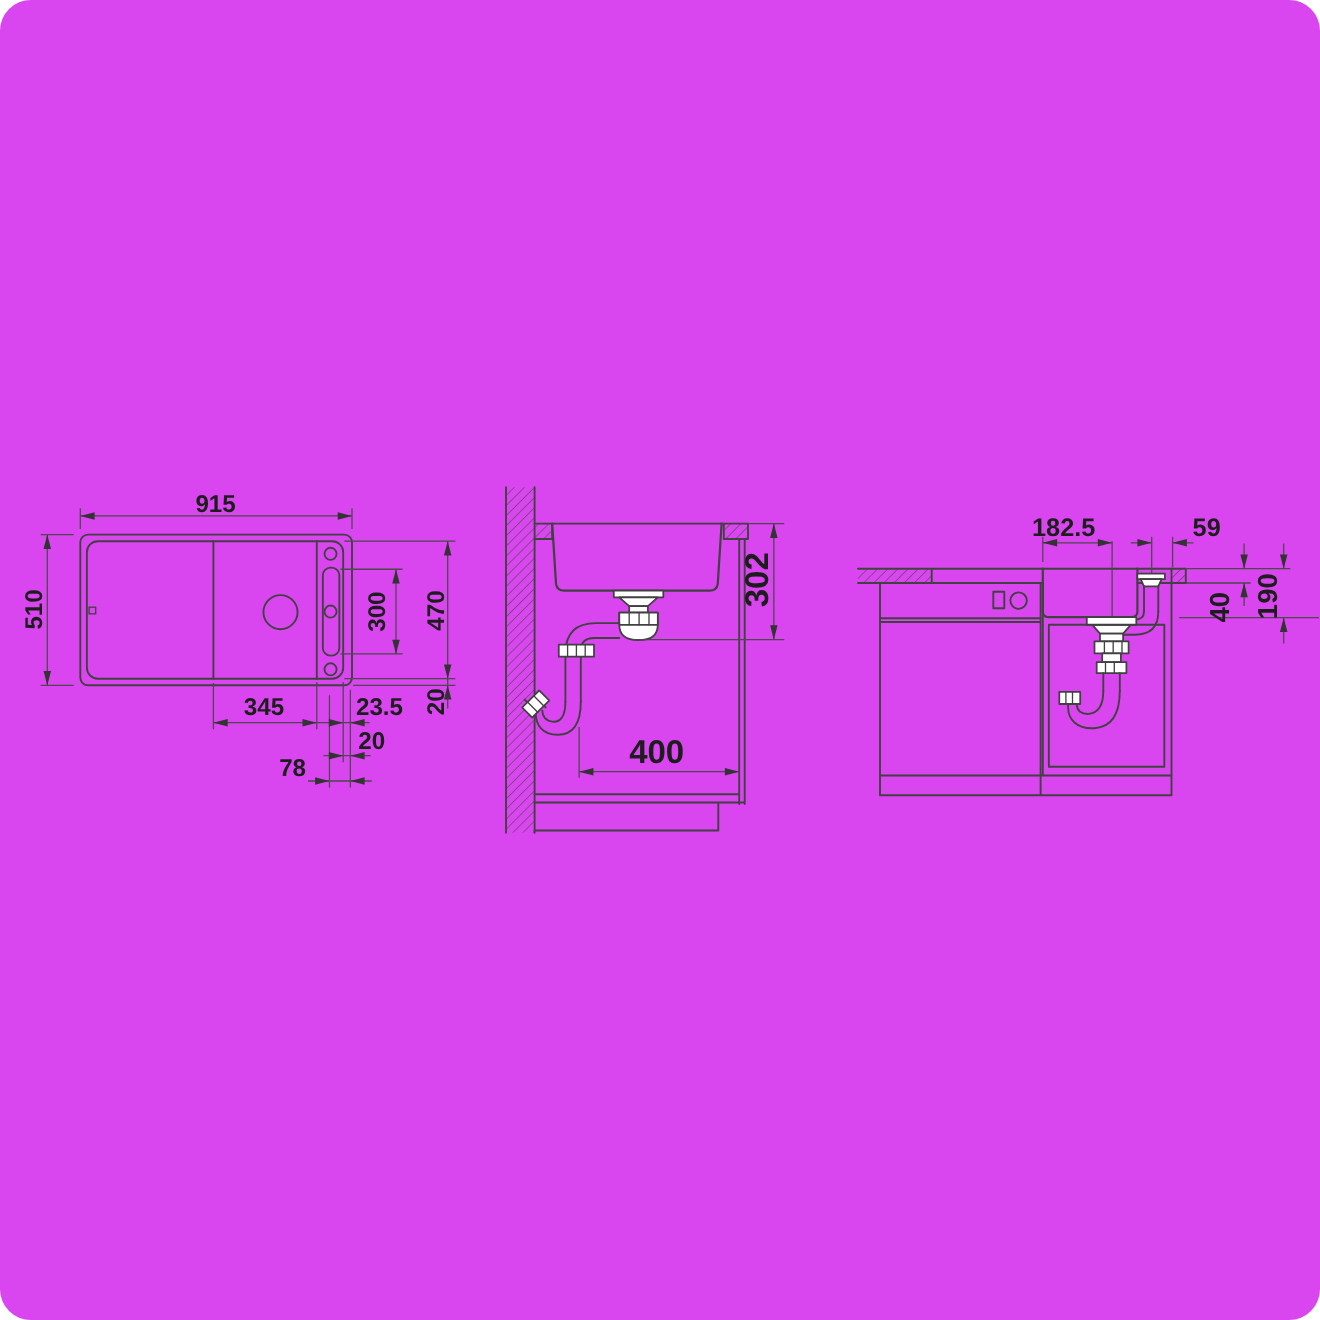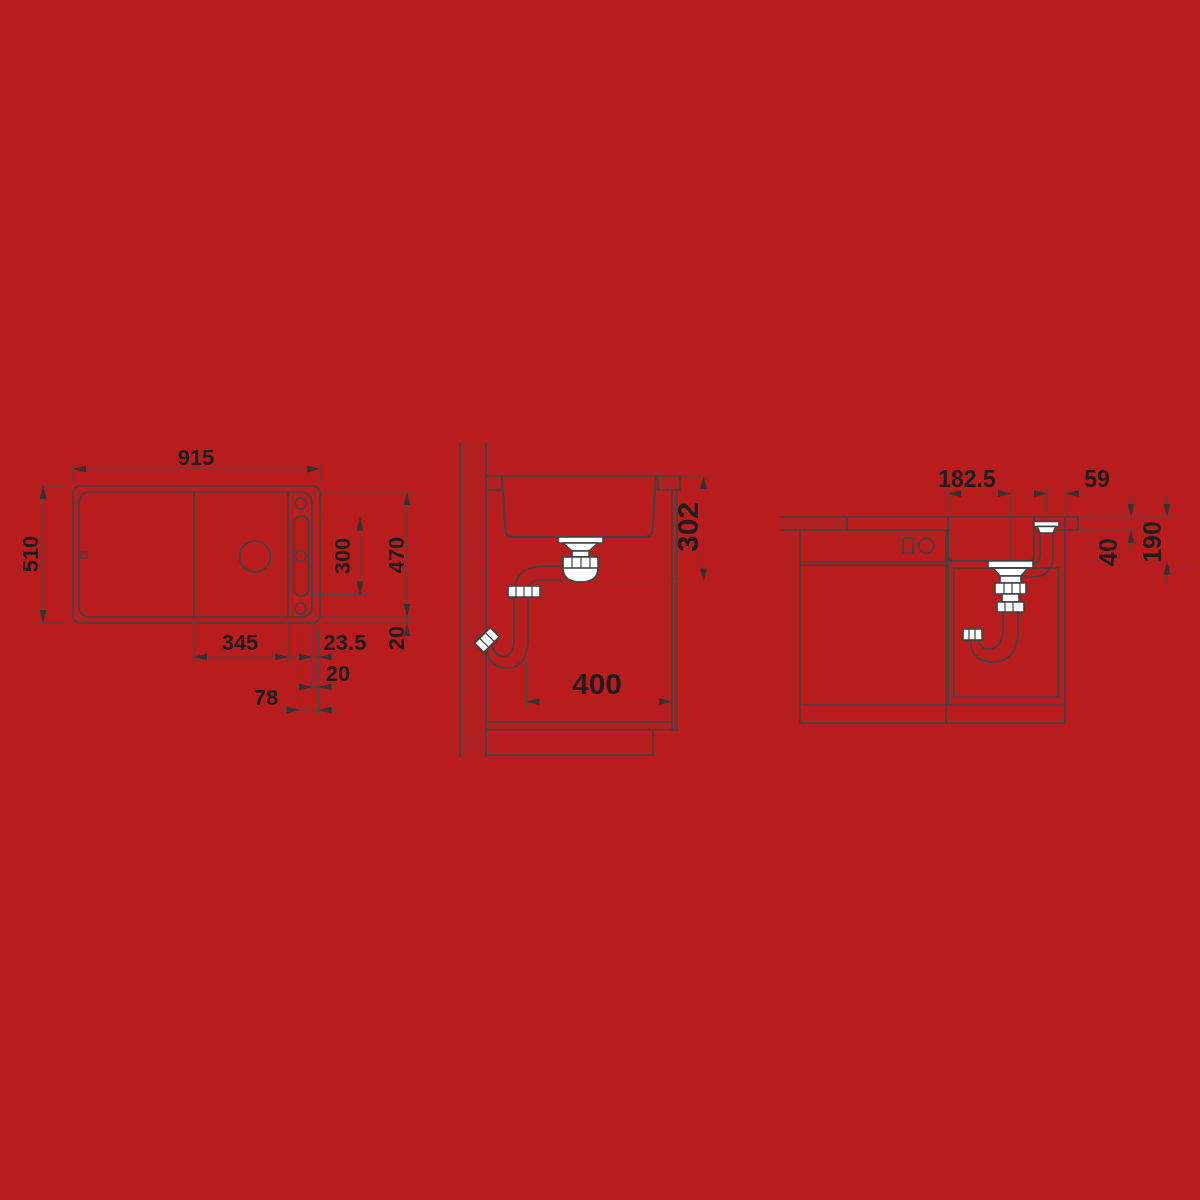--- a/index.html
+++ b/index.html
@@ -1,16 +1,16 @@
 <!DOCTYPE html>
 <html><head>
 <meta charset="utf-8">
 <style>
   html,body{margin:0;padding:0;background:#ffffff;}
-  .page{position:relative;width:1200px;height:1200px;background:#b91c1c;overflow:hidden;}
+  .page{position:relative;width:1200px;height:1200px;background:#d946ef;overflow:hidden;border-radius:28px;}
   svg{position:absolute;left:0;top:0;}
   .geo{fill:none;stroke:#414141;stroke-width:1.7;stroke-linecap:round;stroke-linejoin:round;}
   .geo2{fill:none;stroke:#414141;stroke-width:1.2;stroke-linecap:round;}
   .wfill{fill:#ffffff;stroke:#414141;stroke-width:1.6;stroke-linejoin:round;}
   .dim{fill:none;stroke:#4a4a4a;stroke-width:1.15;stroke-linecap:butt;}
   .arr{fill:#333333;stroke:none;}
   .lbl{font-family:"Liberation Sans",sans-serif;font-weight:bold;font-size:22px;fill:#1d1d1d;}
   .lblBig{font-family:"Liberation Sans",sans-serif;font-weight:bold;font-size:30px;fill:#1d1d1d;}
   .lblMed{font-family:"Liberation Sans",sans-serif;font-weight:bold;font-size:23px;fill:#1d1d1d;}
   .lblRot{font-family:"Liberation Sans",sans-serif;font-weight:bold;font-size:25px;fill:#1d1d1d;}

